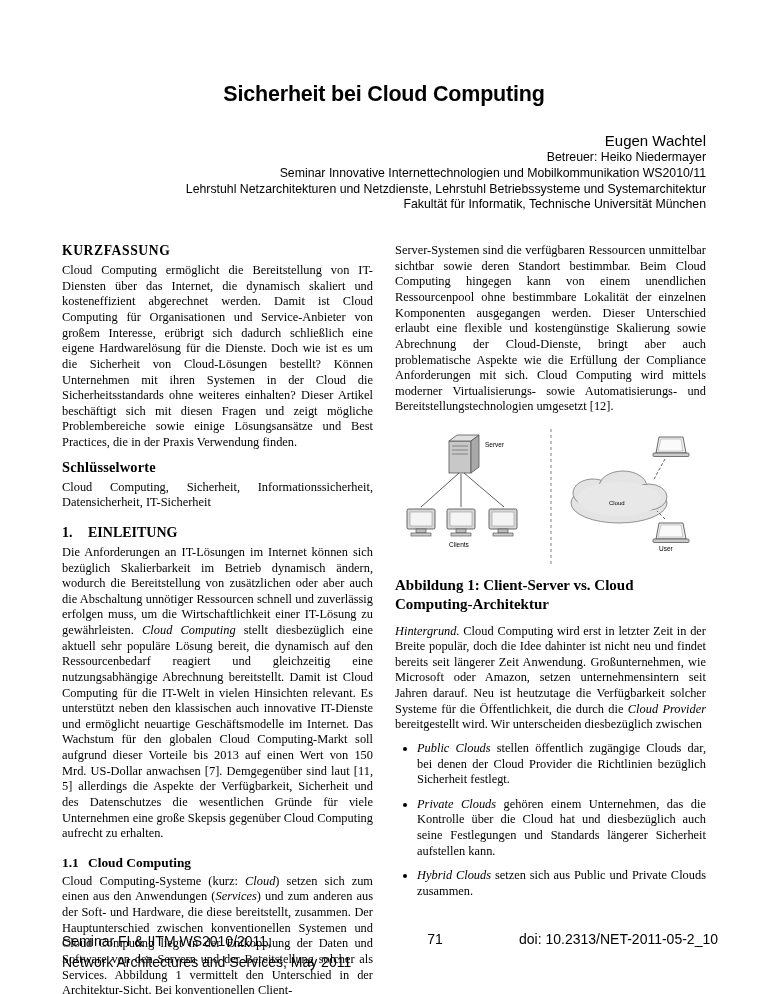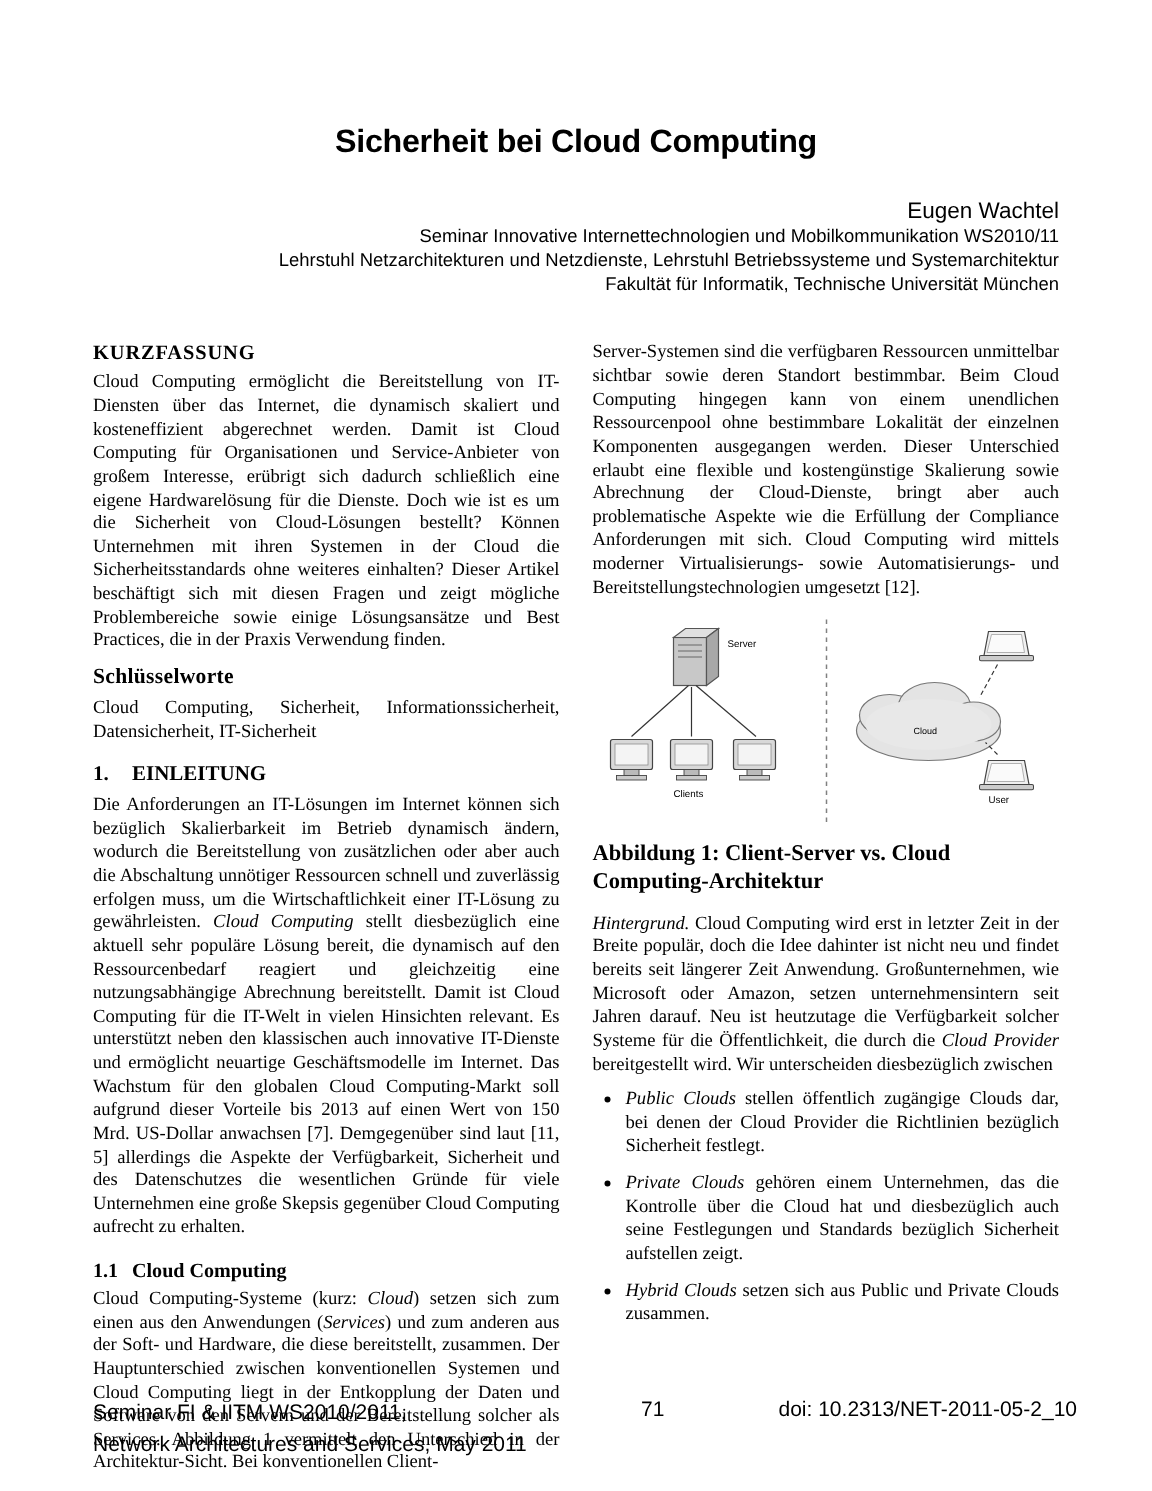--- a/index.html
+++ b/index.html
@@ -134,20 +134,21 @@
 </style>
 </head>
 <body>
 
 <div class="page">
 
   <h1 class="title">Sicherheit bei Cloud Computing</h1>
 
   <div class="authorblock">
     <div class="author-name">Eugen Wachtel</div>
+    <div class="author-line">Betreuer: Heiko Niedermayer</div>
     <div class="author-line">Seminar Innovative Internettechnologien und Mobilkommunikation WS2010/11</div>
     <div class="author-line">Lehrstuhl Netzarchitekturen und Netzdienste, Lehrstuhl Betriebssysteme und Systemarchitektur</div>
     <div class="author-line">Fakultät für Informatik, Technische Universität München</div>
   </div>
 
   <div class="columns">
 
     <div class="col">
 
       <h2 class="section caps">KURZFASSUNG</h2>
@@ -237,21 +238,21 @@
           <line x1="264" y1="94" x2="256" y2="86" stroke="#333" stroke-width="0.8" stroke-dasharray="3,2"></line>
           <line x1="170" y1="60" x2="170" y2="60" stroke="#333" stroke-width="0.8"></line>
         </svg>
       </div>
       <div class="figcaption">Abbildung 1: Client-Server vs. Cloud Computing-Architektur</div>
 
       <p class="body"><span class="it" style="font-weight:normal">Hintergrund.</span><span> Cloud Computing wird erst in letzter Zeit in der Breite populär, doch die Idee dahinter ist nicht neu und findet bereits seit längerer Zeit Anwendung. Großunternehmen, wie Microsoft oder Amazon, setzen unternehmensintern seit Jahren darauf. Neu ist heutzutage die Verfügbarkeit solcher Systeme für die Öffentlichkeit, die durch die </span><span class="it">Cloud Provider</span><span> bereitgestellt wird. Wir unterscheiden diesbezüglich zwischen</span></p>
 
       <ul class="bullets">
         <li><span class="it">Public Clouds</span><span> stellen öffentlich zugängige Clouds dar, bei denen der Cloud Provider die Richtlinien bezüglich Sicherheit festlegt.</span></li>
-        <li><span class="it">Private Clouds</span><span> gehören einem Unternehmen, das die Kontrolle über die Cloud hat und diesbezüglich auch seine Festlegungen und Standards bezüglich Sicherheit aufstellen zeigt.</span></li>
+        <li><span class="it">Private Clouds</span><span> gehören einem Unternehmen, das die Kontrolle über die Cloud hat und diesbezüglich auch seine Festlegungen und Standards längerer Sicherheit aufstellen kann.</span></li>
         <li><span class="it">Hybrid Clouds</span><span> setzen sich aus Public und Private Clouds zusammen.</span></li>
       </ul>
 
     </div>
   </div>
 
   <div class="footer">
     <div class="left">
       <div>Seminar FI &amp; IITM WS2010/2011,</div>
       <div>Network Architectures and Services, May 2011</div>

